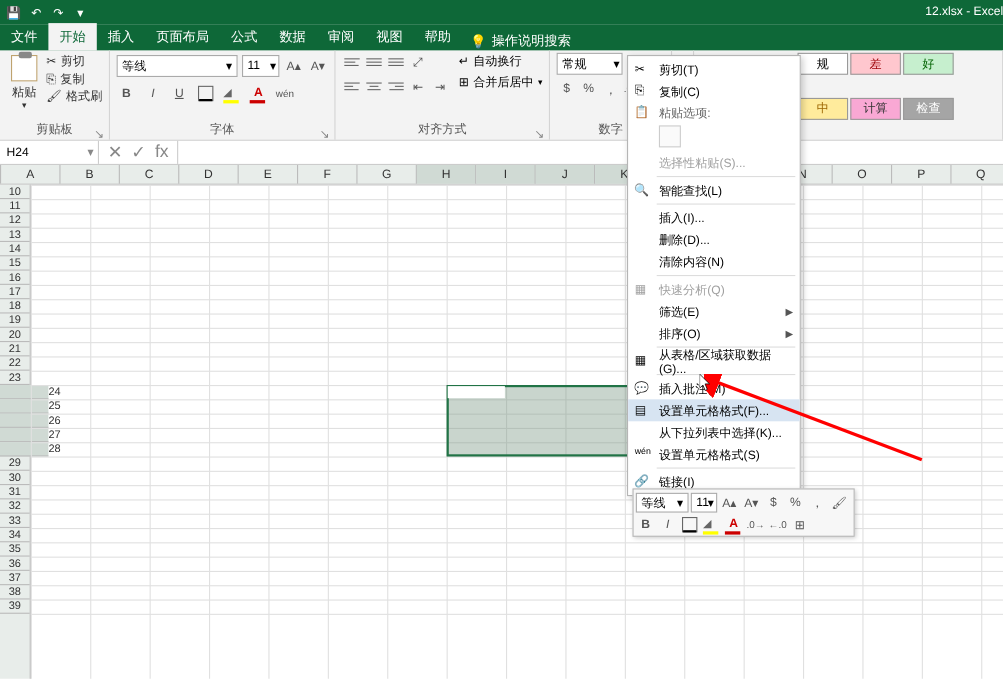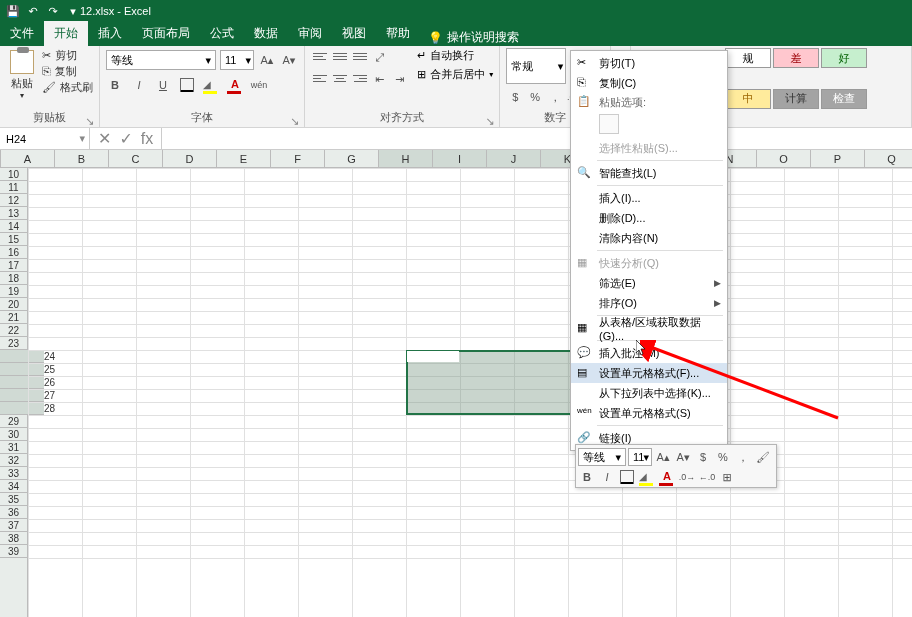--- a/index.html
+++ b/index.html
@@ -1,21 +1,21 @@
 <!DOCTYPE html>
 <html><head>
 <meta charset="utf-8">
 <style>
 * { margin: 0; padding: 0; box-sizing: border-box; font-family: "Microsoft YaHei", Arial, sans-serif; user-select: none; }
 body { background: #fff; overflow: hidden; width: 912px; height: 617px; position: relative; }
 
 .title-bar { height: 22px; background: #0e6838; display: flex; align-items: center; color: #fff; font-size: 11px; }
 .title-bar .qat { display: flex; align-items: center; gap: 6px; margin-left: 6px; }
 .title-bar .qat .icon { width: 14px; height: 14px; display: flex; align-items: center; justify-content: center; cursor: pointer; }
-.title-bar .title { flex: 1; text-align: left; }
+.title-bar .title { flex: 1; text-align: right; }
 
 .tabs { height: 24px; background: #0e6838; display: flex; align-items: flex-end; color: #fff; font-size: 12px; }
 .tabs .tab { padding: 4px 10px; cursor: pointer; }
 .tabs .tab.active { background: #f3f3f3; color: #0e6838; }
 .tabs .tell-me { display: flex; align-items: center; gap: 4px; padding: 0 8px; font-size: 12px; }
 
 .ribbon { height: 82px; background: #f3f3f3; border-bottom: 1px solid #d4d4d4; display: flex; }
 .group { border-right: 1px solid #d4d4d4; display: flex; flex-direction: column; padding: 2px 6px 0; }
 .group .body { flex: 1; display: flex; align-items: flex-start; }
 .group .label { text-align: center; font-size: 11px; color: #555; padding: 2px 0; position: relative; }
@@ -45,21 +45,21 @@
 .fontcolor-icn::after { content: ""; position: absolute; left: 0; bottom: -2px; width: 14px; height: 3px; background: #c00; }
 
 .align-group .row { display: flex; gap: 2px; margin-bottom: 4px; }
 .align-btn { width: 18px; height: 16px; display: flex; flex-direction: column; justify-content: center; gap: 2px; cursor: pointer; padding: 0 2px; }
 .align-btn span { height: 1px; background: #666; }
 
 .wrap-merge { display: flex; flex-direction: column; gap: 4px; margin-left: 8px; font-size: 11px; }
 .wrap-merge .itm { display: flex; align-items: center; gap: 4px; cursor: pointer; }
 
 .num-group .row { display: flex; align-items: center; gap: 2px; }
-.combo { width: 60px; height: 36px; border: 1px solid #aaa; background: #fff; font-size: 11px; display: flex; align-items: center; padding: 0 4px; position: relative; }
+.combo { width: 60px; height: 20px; border: 1px solid #aaa; background: #fff; font-size: 11px; display: flex; align-items: center; padding: 0 4px; position: relative; }
 .combo .dd { position: absolute; right: 2px; }
 
 .styles-group .body { flex-wrap: wrap; gap: 2px; max-width: 180px; }
 .style-cell { width: 46px; height: 20px; border: 1px solid #999; font-size: 11px; display: flex; align-items: center; justify-content: center; overflow: hidden; }
 
 .name-fx { height: 22px; display: flex; border-bottom: 1px solid #ccc; }
 .name-box { width: 90px; border-right: 1px solid #ccc; font-size: 11px; padding: 0 6px; display: flex; align-items: center; position: relative; }
 .name-box .dd { position: absolute; right: 4px; color: #888; }
 .fx-btns { display: flex; align-items: center; gap: 8px; padding: 0 8px; color: #888; }
 .fx-bar { flex: 1; border-left: 1px solid #ccc; }
@@ -279,21 +279,21 @@
     <div class="body"></div>
       <div class="label"> </div>
   </div>
 
   <div class="group styles-group" style="margin-left:auto">
     <div class="body" id="style-gallery">
         <div class="style-cell" style="background: rgb(255, 255, 255); color: rgb(0, 0, 0);">规</div>
         <div class="style-cell" style="background: rgb(255, 199, 206); color: rgb(156, 0, 6);">差</div>
         <div class="style-cell" style="background: rgb(198, 239, 206); color: rgb(0, 97, 0);">好</div>
         <div class="style-cell" style="background: rgb(255, 235, 156); color: rgb(156, 101, 0);">中</div>
-        <div class="style-cell" style="background: #a3a3a3; color: rgb(51, 51, 51);">计算</div>
+        <div class="style-cell" style="background: #f9a8d4; color: rgb(51, 51, 51);">计算</div>
         <div class="style-cell" style="background: rgb(165, 165, 165); color: rgb(255, 255, 255);">检查</div>
       </div>
   </div>
 </div>
 
 <div class="name-fx">
   <div class="name-box">
     <span>H24</span>
       <span class="dd">▾</span>
   </div>

